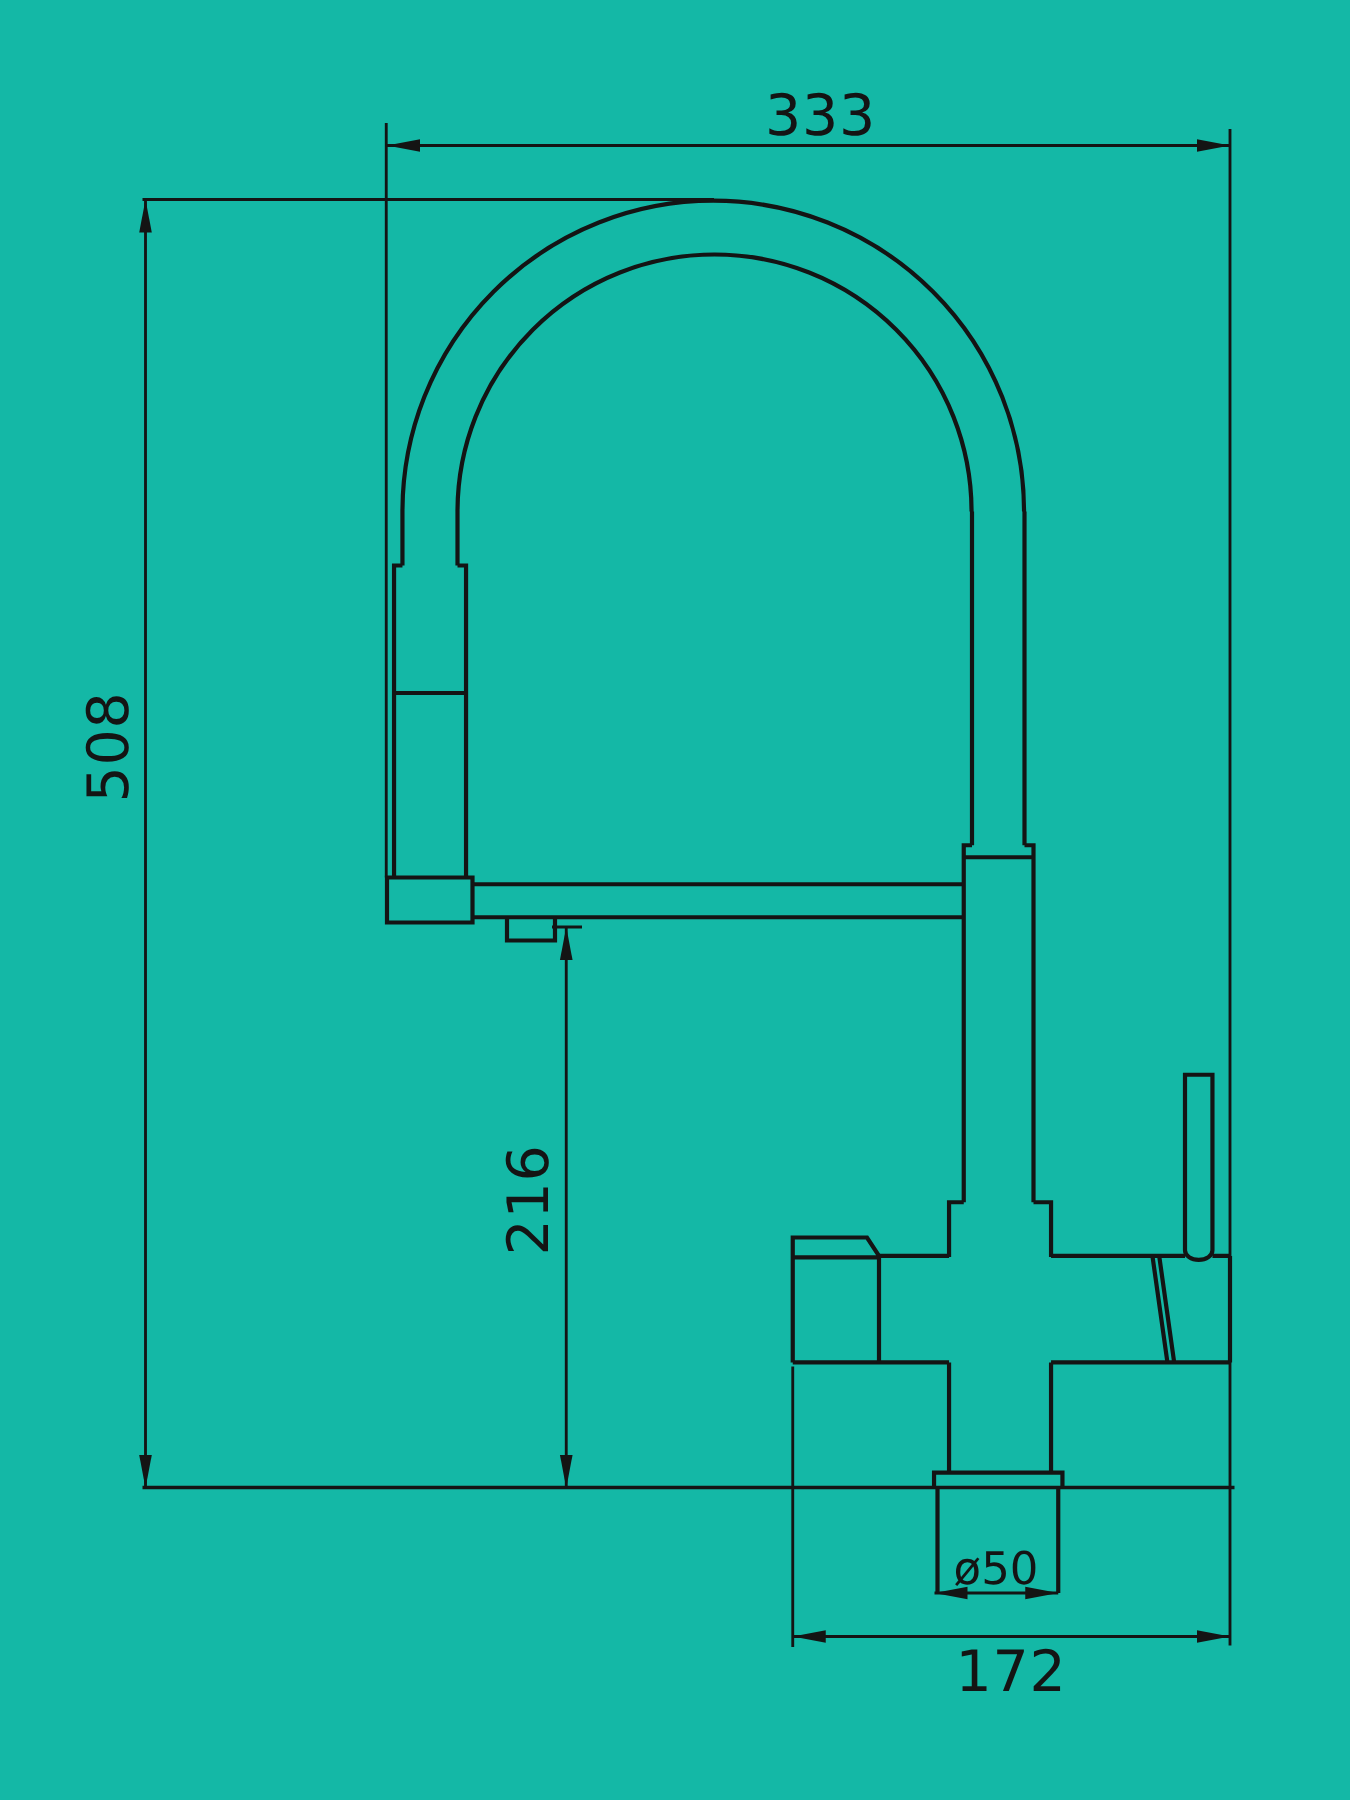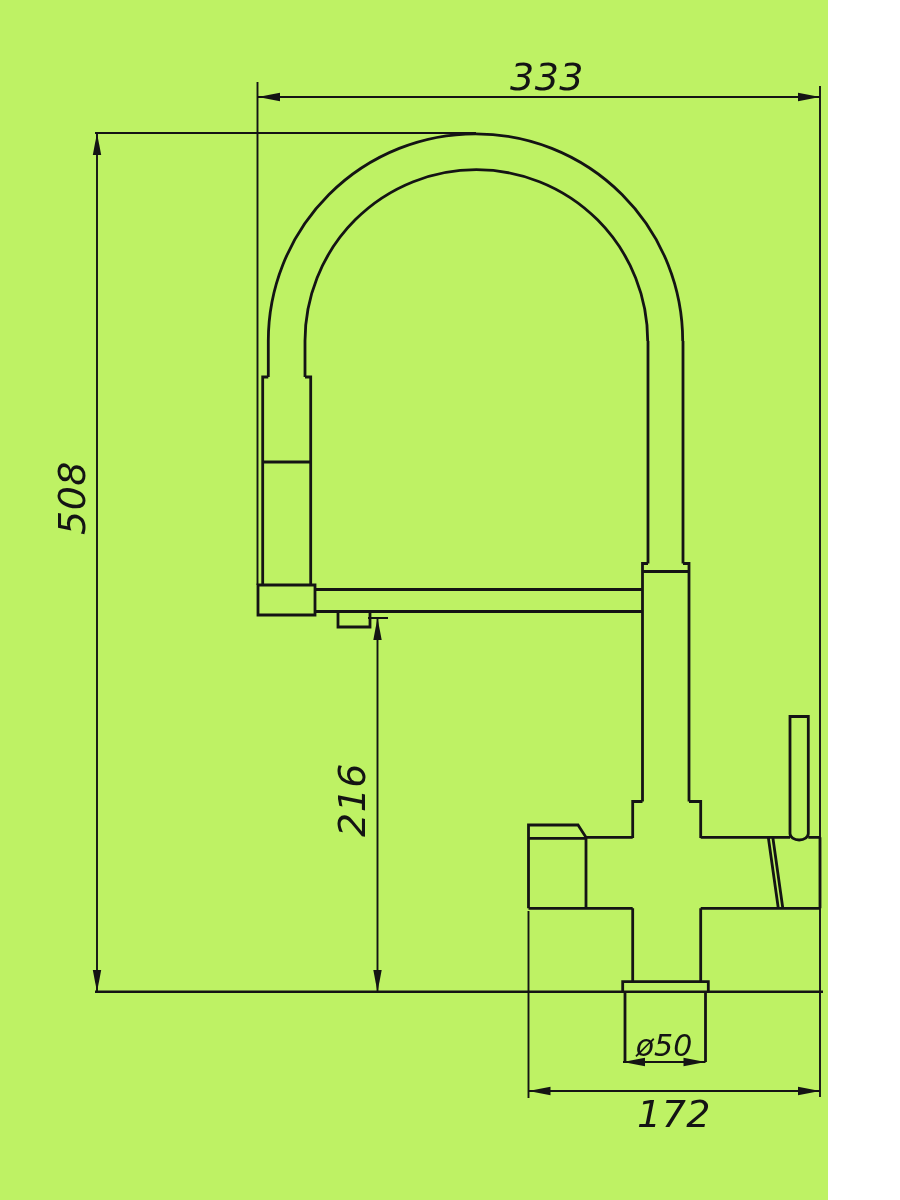--- a/index.html
+++ b/index.html
@@ -1,26 +1,25 @@
 <!DOCTYPE html>
 <html><head>
 <meta charset="utf-8">
 <style>
   html, body {
     margin: 0;
     padding: 0;
     background: #ffffff;
   }
   .page {
-    width: 828px;
+    width: 900px;
     height: 1200px;
-    background: #bef264;
+    background: #14b8a6;
     position: relative;
     overflow: hidden;
-    font-style: italic;
   }
   svg { display: block; }
   .draw {
     fill: none;
     stroke: #141414;
     stroke-width: 2.8;
     stroke-linecap: butt;
     stroke-linejoin: miter;
   }
   .deck {

